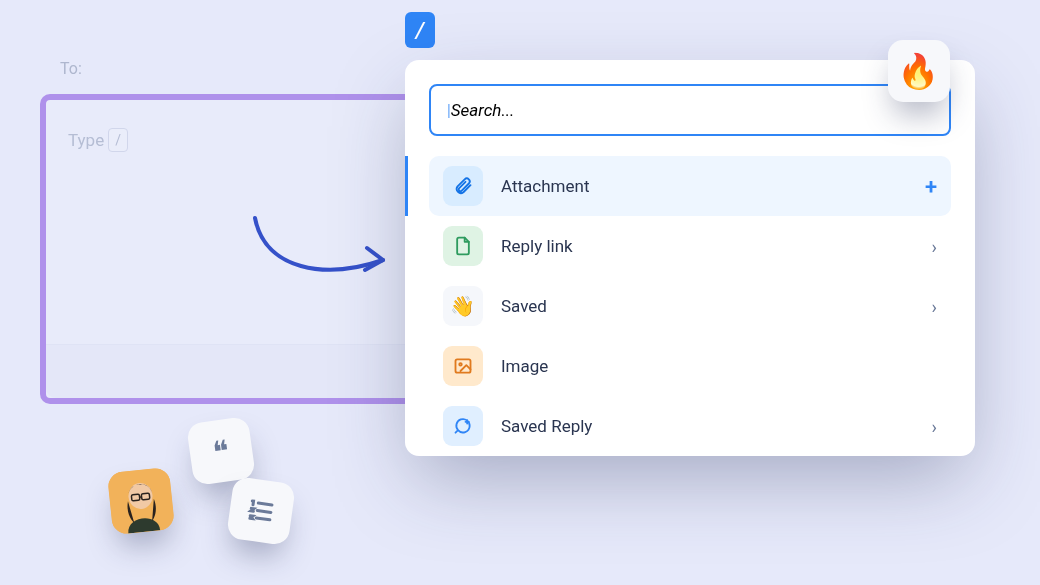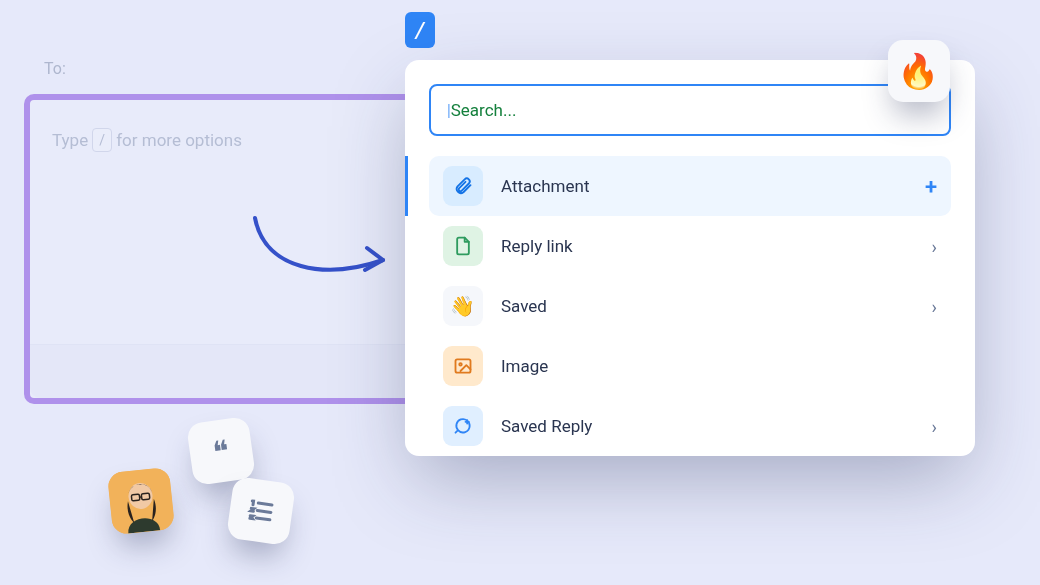--- a/index.html
+++ b/index.html
@@ -8,21 +8,21 @@
     height: 585px;
     background: #e6e9fa;
     font-family: -apple-system, BlinkMacSystemFont, "Segoe UI", Roboto, sans-serif;
     position: relative;
     overflow: hidden;
   }
 
   
   .compose-card {
     position: absolute;
-    left: 24px;
+    left: 40px;
     top: 45px;
     width: 630px;
     opacity: 0.45;
   }
   .compose-header { padding: 8px 20px 10px; }
   .compose-header div { color: #6b7a99; font-size: 16px; margin: 6px 0; }
   .compose-body {
     background: #eceffa;
     border: 6px solid #6d28d9;
     border-radius: 10px;
@@ -103,21 +103,21 @@
     border-radius: 8px;
     padding: 0 16px;
     font-size: 17px;
     color: #2a3550;
     display: flex;
     align-items: center;
     margin-bottom: 20px;
   }
   .search-box .caret { color: #2f85f6; font-weight: 300; animation: blink 1s step-end infinite; }
   @keyframes blink { 50% { opacity: 0; } }
-  .search-box .ph { color: #15803d; }
+  .search-box .ph { color: #000000; font-style: italic; }
 
   .menu-list { display: flex; flex-direction: column; }
   .menu-item {
     display: flex;
     align-items: center;
     gap: 18px;
     padding: 10px 14px;
     border-radius: 10px;
     font-size: 17px;
     color: #2a3550;
@@ -166,21 +166,20 @@
 <body>
 
 <div class="compose-card">
   <div class="compose-header">
     <div>To:</div>
   </div>
   <div class="compose-body">
     <div class="placeholder-line">
       <span>Type</span>
       <span class="slash-key">/</span>
-      <span>for more options</span>
     </div>
     <div class="compose-footer"></div>
   </div>
 </div>
 
 <div class="slash-badge">/</div>
 
 <svg class="arrow" viewBox="0 0 150 80">
   <path d="M10 8 C 20 60, 80 70, 138 50" stroke="#3551c9" stroke-width="4" fill="none" stroke-linecap="round"></path>
   <path d="M138 50 L122 38 M138 50 L120 60" stroke="#3551c9" stroke-width="4" fill="none" stroke-linecap="round"></path>

